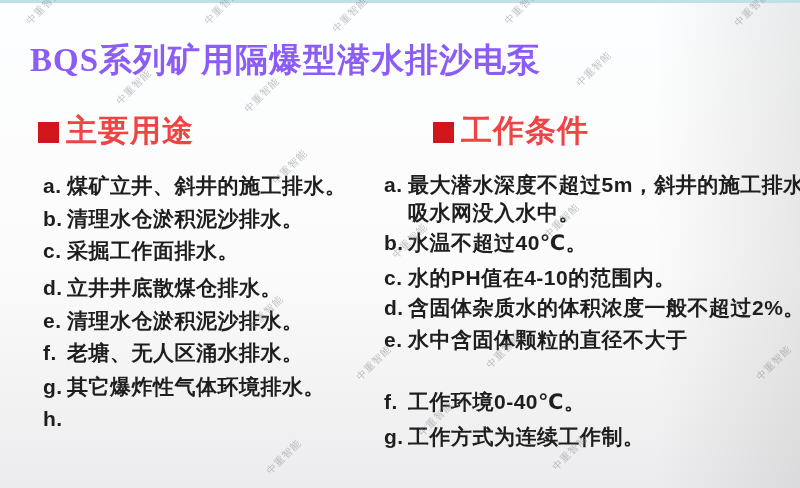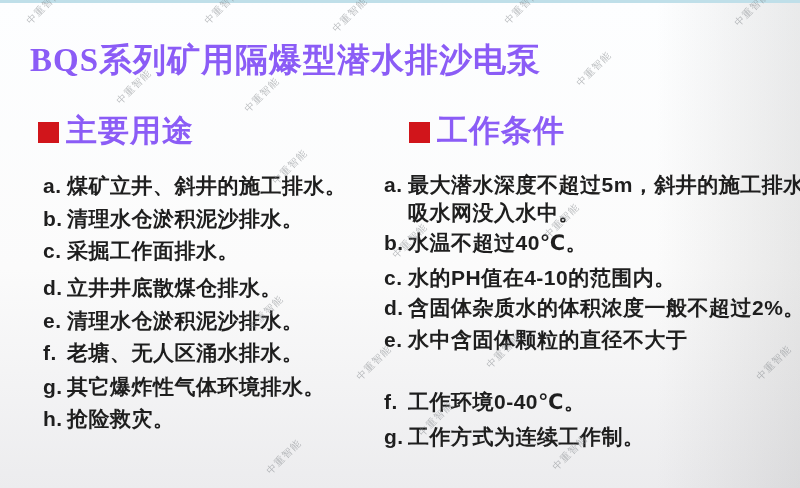--- a/index.html
+++ b/index.html
@@ -17,24 +17,24 @@
     position:absolute; top:16px; left:0; width:100%;
     box-sizing:border-box; padding-left:30px;
     text-align:left;
     font-family:"Liberation Serif","DejaVu Serif",serif;
     font-weight:bold; font-size:33px; letter-spacing:1px; color:#8b5cf6;
   }
   .section-heading {
     position:absolute; top:110px;
     display:flex; align-items:center; gap:7px;
     font-family:"Liberation Serif","DejaVu Serif",serif;
-    font-weight:bold; font-size:31px; color:#8b5cf6; letter-spacing:1px;
+    font-weight:bold; font-size:31px; color:#ef4444; letter-spacing:1px;
   }
   .heading-left  { left:38px; }
-  .heading-right { left:369px;padding-left:40px; }
+  .heading-right { left:393px;padding-left:40px; }
   .red-square { width:21px; height:21px; flex:none; margin-top:3px; }
 
   .item {
     position:absolute; display:flex;
     font-size:21px; font-weight:600; color:#1e1e1e;
     line-height:28px; letter-spacing:0.5px; white-space:nowrap;
   }
   .item .letter { width:24px; flex:none; font-family:"Liberation Sans","DejaVu Sans",sans-serif; }
   .item .lines div:empty { display:none; }
   .col-left  .item { left:43px; }
@@ -83,21 +83,20 @@
   <div class="item" style="top:339px">
     <span class="letter">f.</span>
     <span>老塘、无人区涌水排水。</span>
   </div>
   <div class="item" style="top:373px">
     <span class="letter">g.</span>
     <span>其它爆炸性气体环境排水。</span>
   </div>
   <div class="item" style="top:405px">
     <span class="letter">h.</span>
-    <span>抢险救灾。</span>
   </div>
 </div>
 
 <div class="section-heading heading-right">
   <span class="red-square" style="background: rgb(209, 21, 27);"></span>
   <span>工作条件</span>
 </div>
 
 <div class="col-right">
   <div class="item" style="top:171px">

